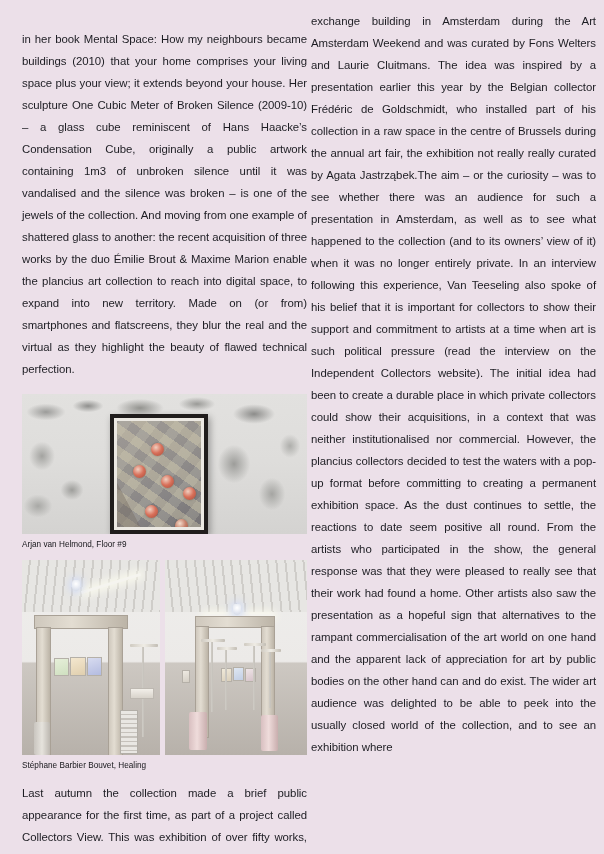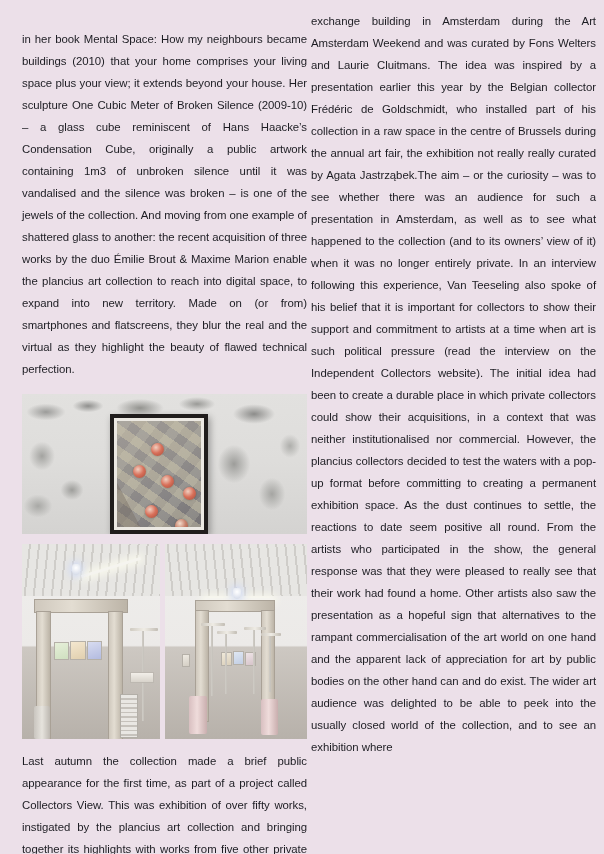--- a/index.html
+++ b/index.html
@@ -258,20 +258,21 @@
               <span class="art-dot d1"></span>
               <span class="art-dot d2"></span>
               <span class="art-dot d3"></span>
               <span class="art-dot d4"></span>
               <span class="art-dot d5"></span>
               <span class="art-dot d6"></span>
             </div>
           </div>
         </div>
       </div>
+      <p class="caption" style="margin-top:5px;">Arjan van Helmond, Floor #9</p>
     </div>
 
     <div class="figure" style="margin-top:10px;">
       <div style="display:flex; gap:5px;">
 
         <div class="photo inst inst-a">
           <div class="inst-bg"></div>
           <div class="ceiling"></div>
           <div class="lamp"></div>
           <div class="bulb"></div>
@@ -306,20 +307,21 @@
           <div class="rod-cap" style="left:52px; top:87px; width:20px;"></div>
           <div class="rod" style="left:88px; top:84px; height:66px;"></div>
           <div class="rod-cap" style="left:79px; top:83px; width:22px;"></div>
           <div class="rod" style="left:104px; top:90px; height:58px;"></div>
           <div class="rod-cap" style="left:96px; top:89px; width:20px;"></div>
           <div class="plinth p1"></div>
           <div class="plinth p2"></div>
         </div>
 
       </div>
+      <p class="caption" style="margin-top:5px;">Stéphane Barbier Bouvet, Healing</p>
     </div>
 
     <p class="body-text" style="margin-top:11px;">Last autumn the collection made a brief public appearance for the first time, as part of a project called Collectors View. This was exhibition of over fifty works, instigated by the plancius art collection and bringing together its highlights with works from five other private collections. The exhibition took place in a former diamond</p>
   </div>
 
   <div class="col col-right">
 
 
     <p class="body-text" style="margin-top:10px;">exchange building in Amsterdam during the Art Amsterdam Weekend and was curated by Fons Welters and Laurie Cluitmans. The idea was inspired by a presentation earlier this year by the Belgian collector Frédéric de Goldschmidt, who installed part of his collection in a raw space in the centre of Brussels during the annual art fair, the exhibition not really really curated by Agata Jastrząbek.The aim – or the curiosity – was to see whether there was an audience for such a presentation in Amsterdam, as well as to see what happened to the collection (and to its owners’ view of it) when it was no longer entirely private. In an interview following this experience, Van Teeseling also spoke of his belief that it is important for collectors to show their support and commitment to artists at a time when art is such political pressure (read the interview on the Independent Collectors website). The initial idea had been to create a durable place in which private collectors could show their acquisitions, in a context that was neither institutionalised nor commercial. However, the plancius collectors decided to test the waters with a pop-up format before committing to creating a permanent exhibition space. As the dust continues to settle, the reactions to date seem positive all round. From the artists who participated in the show, the general response was that they were pleased to really see that their work had found a home. Other artists also saw the presentation as a hopeful sign that alternatives to the rampant commercialisation of the art world on one hand and the apparent lack of appreciation for art by public bodies on the other hand can and do exist. The wider art audience was delighted to be able to peek into the usually closed world of the collection, and to see an exhibition where</p>
   </div>

